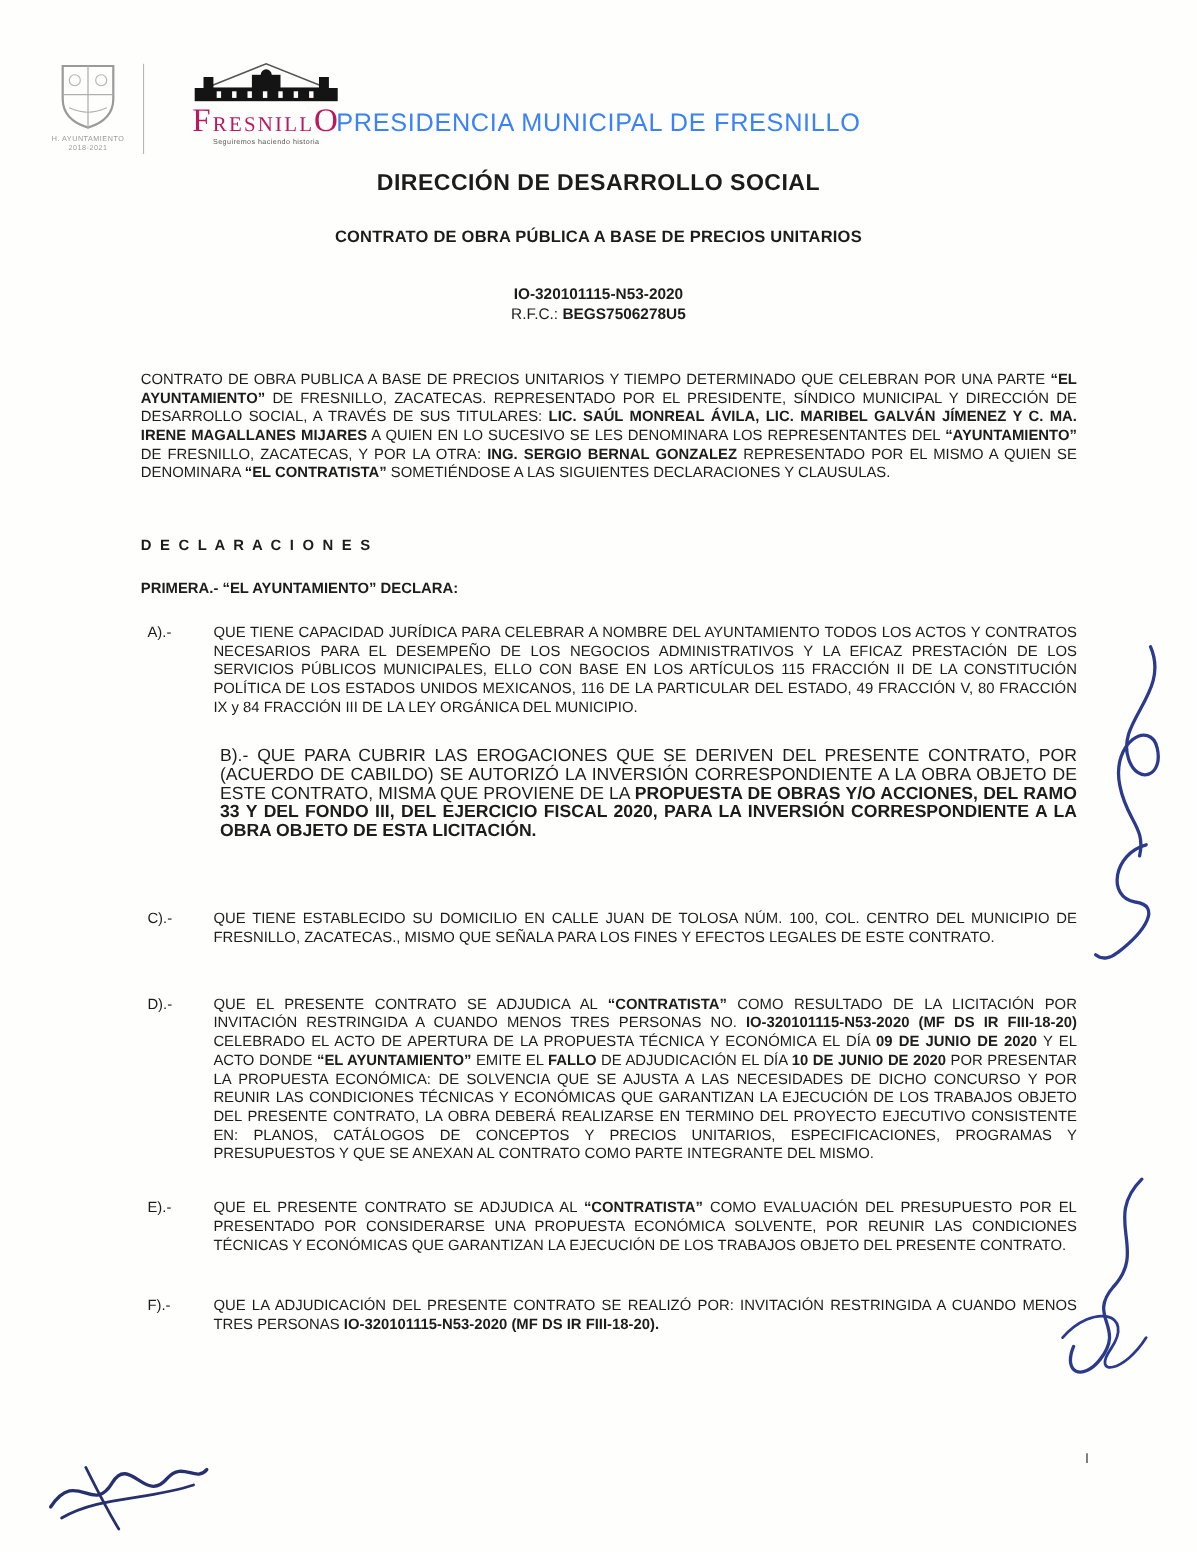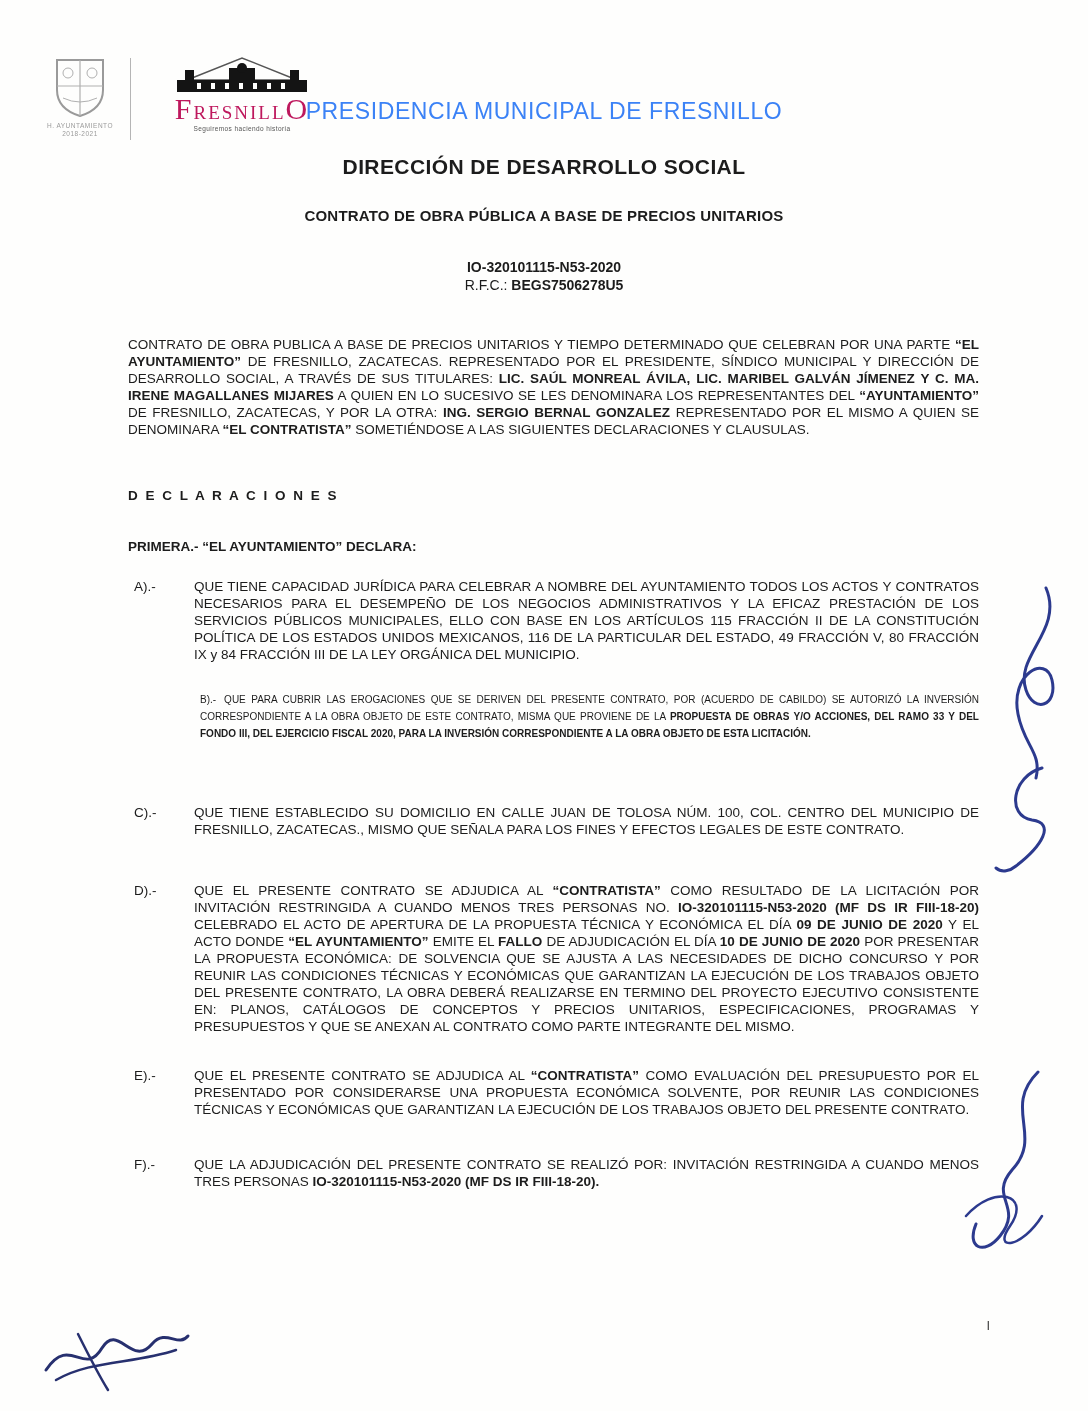--- a/index.html
+++ b/index.html
@@ -33,28 +33,28 @@
   
   .org-title   { text-align: center; font-size: 23px; font-weight: 400; letter-spacing: .6px; color: #3b82f6; margin-top: 4px; }
   .dept-title  { text-align: center; font-size: 21px; font-weight: 700; letter-spacing: .4px; margin-top: 30px; }
   .doc-title   { text-align: center; font-size: 15px; font-weight: 700; letter-spacing: .2px; margin-top: 28px; }
   .cto-block   { text-align: center; font-size: 14px; margin-top: 34px; line-height: 1.3; }
   .bold, b     { font-weight: 700; }
 
   
   .intro { margin-top: 42px; font-size: 13.5px; line-height: 17px; text-align: justify; }
   .decl-heading { text-align: left; font-size: 13.5px; font-weight: 700; letter-spacing: 2px; margin-top: 50px; }
-  .primera { font-size: 13.5px; font-weight: 700; margin-top: 36px; }
+  .primera { font-size: 13.5px; font-weight: 700; margin-top: 24px; }
 
   .decl-item { display: flex; font-size: 13.5px; line-height: 17px; }
   .decl-label { flex: none; width: 66px; padding-left: 6px; }
   .decl-text { flex: 1; text-align: justify; }
 
   .item-a { margin-top: 24px; }
-  .para-b { margin: 28px 0 0 72px; font-size: 10px; line-height: 17px; text-align: justify; }
+  .para-b { margin: 28px 0 0 72px; font-size: 16px; line-height: 17px; text-align: justify; }
   .decl-label-inline { margin-right: 8px; }
   .item-c { margin-top: 62px; }
   .item-d { margin-top: 44px; }
   .item-e { margin-top: 32px; }
   .item-f { margin-top: 38px; }
 
   .page-number { position: absolute; top: 1318px; right: 98px; font-size: 13px; color: #444; }
 
   
   .sig { position: absolute; pointer-events: none; }

